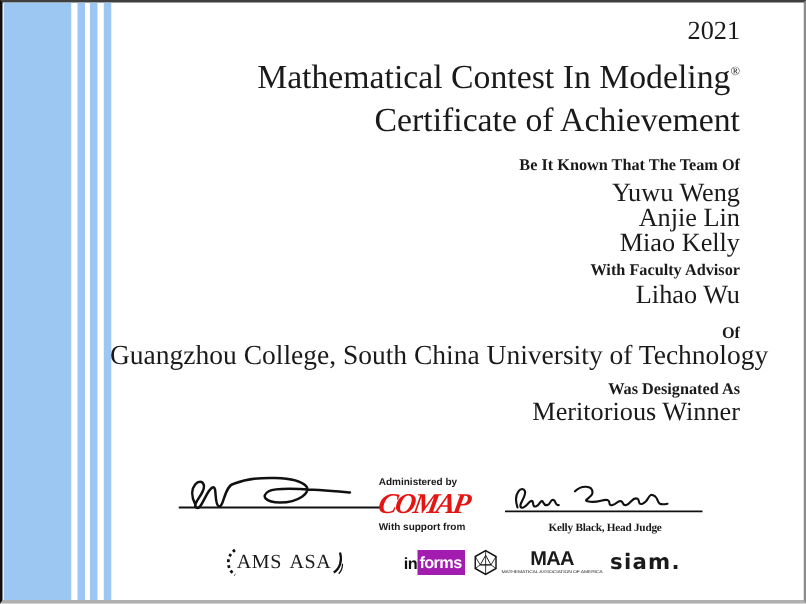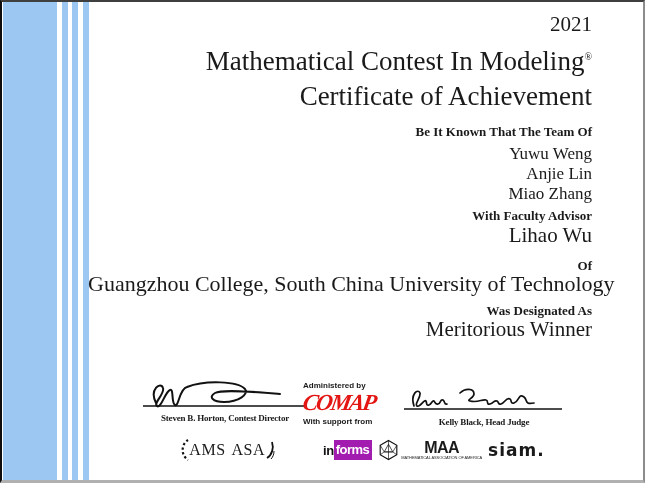--- a/index.html
+++ b/index.html
@@ -15,21 +15,21 @@
   .stripe { position:absolute; top:0; bottom:0; width:6px; background:var(--blue); }
   .stripe1 { left:60px; } .stripe2 { left:70px; } .stripe3 { left:81px; }
 
   .cblock { position:absolute; left:86px; width:504px; text-align:right; white-space:nowrap; }
   .year  { top:10px;  font-size:21px; }
   .t1    { top:44px;  font-size:27px; }
   .t1 .reg { font-size:10px; vertical-align:10px; }
   .t2    { top:79px;  font-size:27px; }
   .small-lbl { font-weight:bold; font-size:13px; }
   .lbl1  { top:122px; }
-  .names { top:142px; font-size:17px; line-height:20px; }
+  .names { top:142px; font-size:21px; line-height:20px; }
   .lbl2  { top:206px; }
   .advisor { top:221px; font-size:21px; }
   .lbl3  { top:256px; }
   .inst  { top:269px; font-size:22px; }
   .lbl4  { top:301px; }
   .desig { top:315px; font-size:21px; }
 
   
   .sig-block { position:absolute; text-align:center; }
   .sig-left  { left:138px; top:376px; width:170px; }
@@ -70,35 +70,34 @@
   <div class="stripe stripe3"></div>
 
   <div class="cblock year">2021</div>
   <div class="cblock t1"><span>Mathematical Contest In Modeling</span><span class="reg">®</span></div>
   <div class="cblock small-lbl lbl1">Be It Known That The Team Of</div>
 
   <div class="cblock t2">Certificate of Achievement</div>
   <div class="cblock names">
     <div>Yuwu Weng</div>
     <div>Anjie Lin</div>
-    <div>Miao Zhang</div>
+    <div>Miao Kelly</div>
   </div>
   <div class="cblock small-lbl lbl2">With Faculty Advisor</div>
   <div class="cblock advisor">Lihao Wu</div>
   <div class="cblock small-lbl lbl3">Of</div>
   <div class="cblock inst">Guangzhou College, South China University of Technology</div>
   <div class="cblock small-lbl lbl4">Was Designated As</div>
   <div class="cblock desig">Meritorious Winner</div>
 
   <div class="sig-block sig-left">
     <svg class="sig-svg" width="170" height="34" viewBox="0 0 170 34">
       <path d="M16 25 C9 11 21 3 23 10 C25 16 13 25 17 28 C21 31 25 14 30 12 C34 10 31 25 35 27 C39 29 39 11 47 9 C65 2 98 3 105 11 C109 16 99 24 84 24 C73 24 68 19 75 15 C82 11 116 14 140 16" fill="none" stroke="#111" stroke-width="2" stroke-linecap="round"></path>
       <line x1="3" y1="28" x2="164" y2="28" stroke="#111" stroke-width="1.6"></line>
     </svg>
-    <div class="sig-caption">Steven B. Horton, Contest Director</div>
   </div>
 
   <div class="comap-block">
     <div class="tiny-lbl">Administered by</div>
     <div class="comap-logo">COMAP</div>
     <div class="tiny-lbl comap-gap">With support from</div>
   </div>
 
   <div class="sig-block sig-right">
     <svg class="sig-svg" width="168" height="32" viewBox="0 0 168 32">

